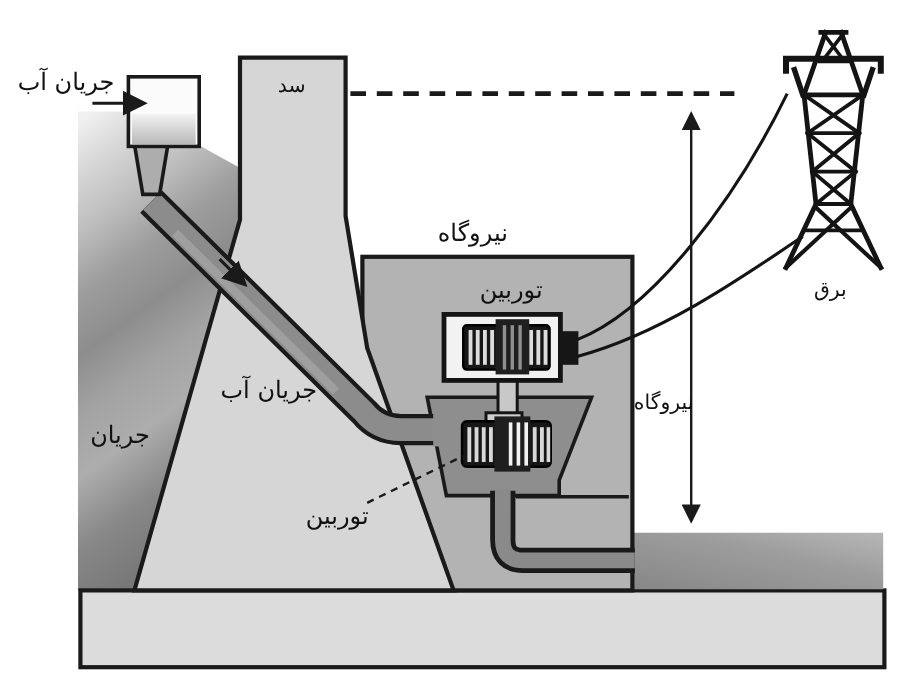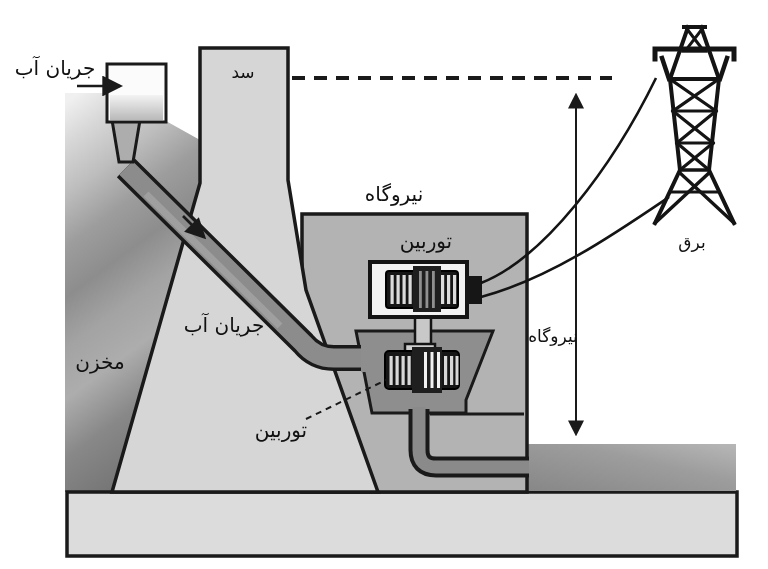--- a/index.html
+++ b/index.html
@@ -155,18 +155,18 @@
   <line x1="77" y1="86" x2="120" y2="86" stroke="#1a1a1a" stroke-width="2.6" marker-end="url(#ah)"></line>
 
   <line x1="306" y1="419" x2="386" y2="380" stroke="#1a1a1a" stroke-width="2" stroke-dasharray="6 5"></line>
 </svg>
 
   <div class="lbl" style="left:55px;top:68px">جریان آب</div>
   <div class="lbl small" style="left:243px;top:72px">سد</div>
   <div class="lbl" style="left:394px;top:194px">نیروگاه</div>
   <div class="lbl" style="left:426px;top:241px">توربین</div>
   <div class="lbl" style="left:224px;top:325px">جریان آب</div>
-  <div class="lbl" style="left:100px;top:362px">مخزن</div>
+  <div class="lbl" style="left:100px;top:362px">جریان</div>
   <div class="lbl" style="left:281px;top:430px">توربین</div>
   <div class="lbl small" style="left:553px;top:336px">نیروگاه</div>
   <div class="lbl small" style="left:692px;top:242px">برق</div>
 
 </div>
 
 </body></html>

